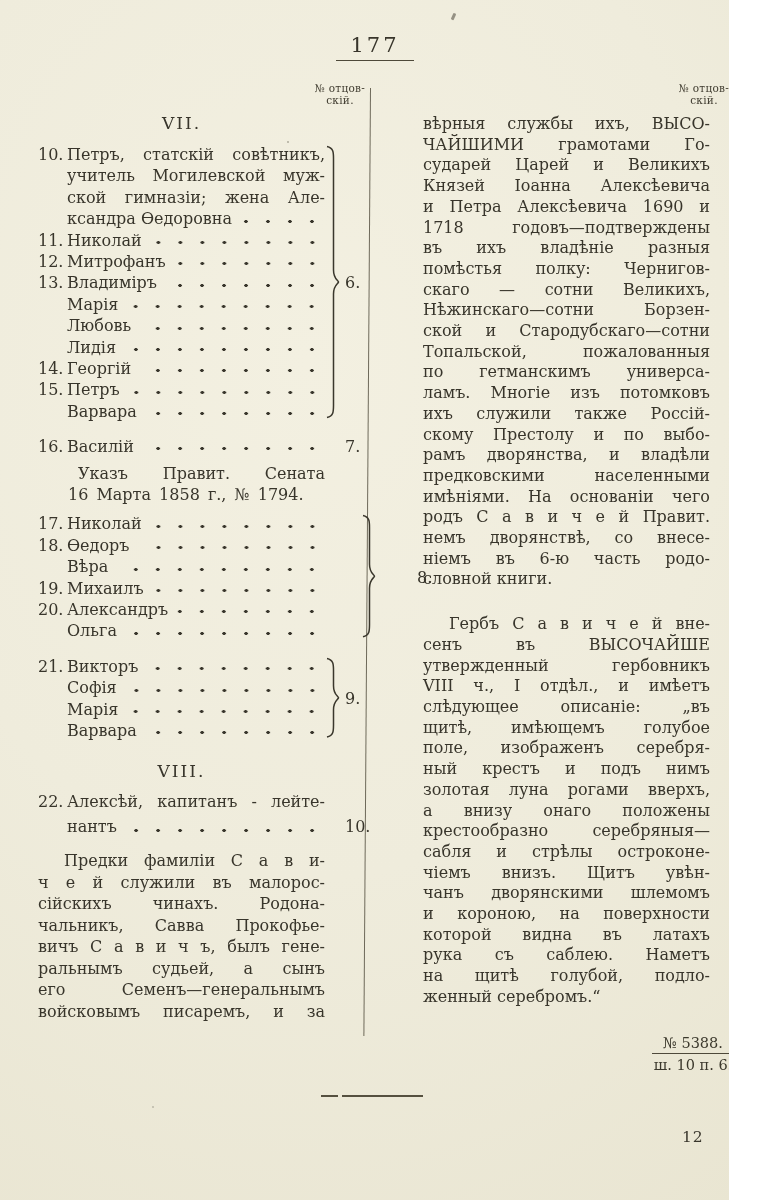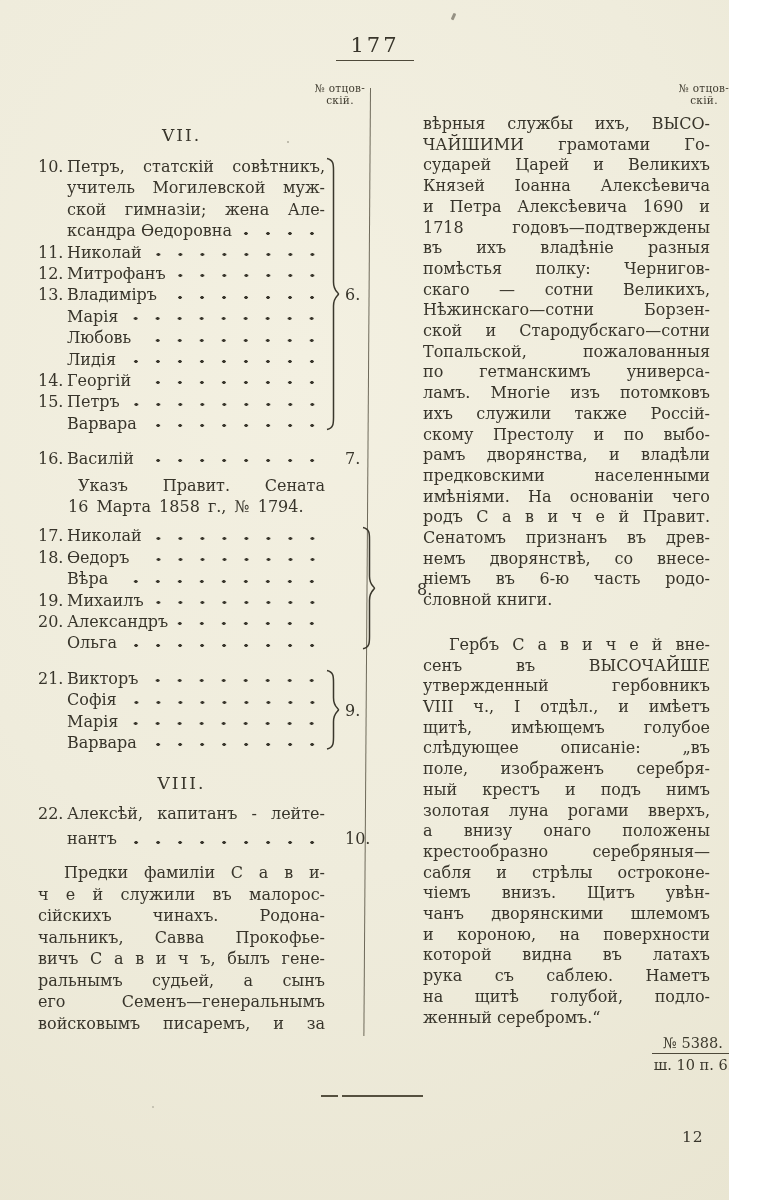--- a/index.html
+++ b/index.html
@@ -21,21 +21,21 @@
   .collabel.right { left:673px; }
 
   
   .divider { position:absolute; left:370px; top:88px; width:1.4px; height:948px;
     background:#575243; transform:rotate(0.4deg); transform-origin:top center; opacity:0.85; }
   .midrule { position:absolute; top:1095px; height:1.6px; background:#55503f; }
   .midrule.a { left:321px; width:17px; }
   .midrule.b { left:342px; width:81px; }
 
   
-  .lcol { position:absolute; left:38px; top:120px; width:332px; font-size:16px; }
+  .lcol { position:absolute; left:38px; top:108px; width:332px; font-size:16px; }
   .heading { width:287px; text-align:center; font-size:17px; letter-spacing:2px; line-height:20px; }
   .group { display:flex; align-items:stretch; }
   .rows  { width:287px; flex:0 0 287px; }
   .lrow  { display:flex; align-items:flex-end; height:21.4px; }
   .lrow.tall { height:25px; }
   .rnum  { flex:0 0 29px; line-height:21.4px; white-space:nowrap; }
   .tall .rnum { line-height:25px; }
   .rtext { line-height:21.4px; white-space:nowrap; }
   .tall .rtext { line-height:25px; }
   .rtext.fill { flex:1 1 auto; white-space:normal; text-align:justify; text-align-last:justify; }
@@ -293,32 +293,31 @@
         <div class="rline">ской и Стародубскаго—сотни</div>
         <div class="rline">Топальской, пожалованныя</div>
         <div class="rline">по гетманскимъ универса-</div>
         <div class="rline">ламъ. Многіе изъ потомковъ</div>
         <div class="rline">ихъ служили также Россій-</div>
         <div class="rline">скому Престолу и по выбо-</div>
         <div class="rline">рамъ дворянства, и владѣли</div>
         <div class="rline">предковскими населенными</div>
         <div class="rline">имѣніями. На основаніи чего</div>
         <div class="rline">родъ С а в и ч е й Правит.</div>
-        <div class="rline">Сенатомъ признанъ въ древ-</div>
         <div class="rline">немъ дворянствѣ, со внесе-</div>
         <div class="rline">ніемъ въ 6-ю часть родо-</div>
         <div class="rline final">словной книги.</div>
       </div>
       <div class="para" style="margin-top: 24px;">
         <div class="rline ind">Гербъ С а в и ч е й вне-</div>
         <div class="rline">сенъ въ ВЫСОЧАЙШЕ</div>
         <div class="rline">утвержденный гербовникъ</div>
         <div class="rline">VIII ч., I отдѣл., и имѣетъ</div>
+        <div class="rline">слѣдующее описаніе: „въ</div>
         <div class="rline">щитѣ, имѣющемъ голубое</div>
-        <div class="rline">слѣдующее описаніе: „въ</div>
         <div class="rline">поле, изображенъ серебря-</div>
         <div class="rline">ный крестъ и подъ нимъ</div>
         <div class="rline">золотая луна рогами вверхъ,</div>
         <div class="rline">а внизу онаго положены</div>
         <div class="rline">крестообразно серебряныя—</div>
         <div class="rline">сабля и стрѣлы остроконе-</div>
         <div class="rline">чіемъ внизъ. Щитъ увѣн-</div>
         <div class="rline">чанъ дворянскими шлемомъ</div>
         <div class="rline">и короною, на поверхности</div>
         <div class="rline">которой видна въ латахъ</div>

